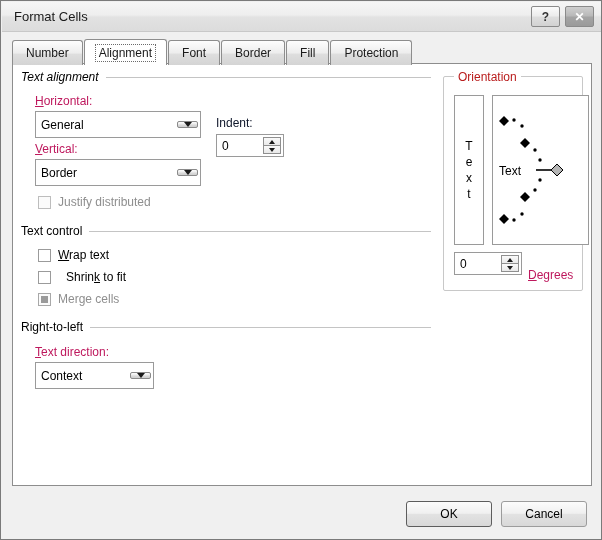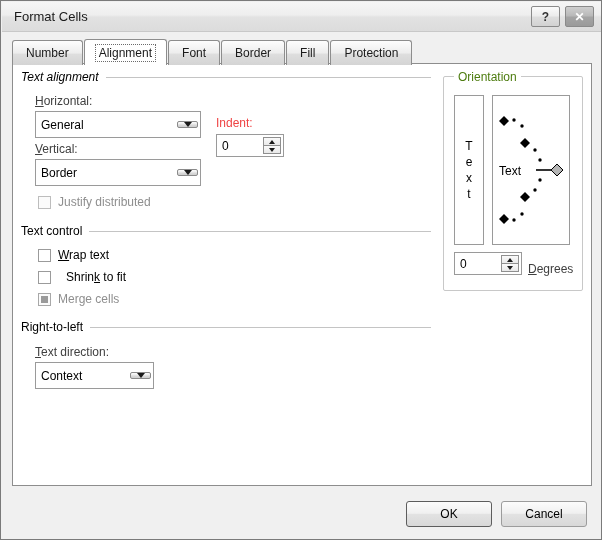--- a/index.html
+++ b/index.html
@@ -136,24 +136,24 @@
   }
   .grouphdr .grule {
     height: 1px;
     background: #c4c4c4;
     flex: 1 1 auto;
   }
 
   .lbl {
     position: absolute;
     font-size: 12px;
-    color: #404040;
-    white-space: nowrap;
-  }
-  .lbl.dim { color: #ef4444; }
+    color: #be185d;
+    white-space: nowrap;
+  }
+  .lbl.dim { color: #0f172a; }
   .u { text-decoration: underline; }
 
   
   .combo {
     position: absolute;
     box-sizing: border-box;
     height: 27px;
     background: #ffffff;
     border: 1px solid #9a9a9a;
     display: flex;
@@ -277,21 +277,21 @@
     border: 1px solid #c8c8c8;
     border-radius: 2px;
   }
   .groupbox > .gbtitle {
     position: absolute;
     top: -7px;
     left: 10px;
     background: #ffffff;
     padding: 0 4px;
     font-size: 12px;
-    color: #4d7c0f;
+    color: #b91c1c;
     white-space: nowrap;
   }
 
   .vtextbox {
     position: absolute;
     box-sizing: border-box;
     background: #ffffff;
     border: 1px solid #9a9a9a;
     display: flex;
     flex-direction: column;
@@ -459,21 +459,21 @@
     <div class="groupbox" style="left:430px; top:12px; width:140px; height:215px;">
       <span class="gbtitle">Orientation</span>
 
       <div class="vtextbox" style="left:10px; top:18px; width:30px; height:150px;">
         <span>T</span>
         <span>e</span>
         <span>x</span>
         <span>t</span>
       </div>
 
-      <div class="dial" style="left:48px; top:18px; width:78px; height:150px;">
+      <div class="dial" style="left:48px; top:18px; width:97px; height:150px;">
         <svg width="76" height="148" viewBox="0 0 76 148">
 
           <text x="6" y="79" font-family="Liberation Sans, sans-serif" font-size="12" fill="#000">Text</text>
 
           <line x1="43" y1="74" x2="62" y2="74" stroke="#000" stroke-width="1.6"></line>
 
           <polygon points="11,20 16,25 11,30 6,25" fill="#000"></polygon>
           <polygon points="32,42 37,47 32,52 27,47" fill="#000"></polygon>
           <polygon points="32,96 37,101 32,106 27,101" fill="#000"></polygon>
           <polygon points="11,118 16,123 11,128 6,123" fill="#000"></polygon>
@@ -496,21 +496,21 @@
         <span class="sbtns">
           <div>
               <span class="arrow-up-sm"></span>
             </div>
           <div>
               <span class="arrow-dn-sm"></span>
             </div>
         </span>
       </div>
 
-      <div class="lbl" style="left:84px; top:185px;">
+      <div class="lbl" style="left:84px; top:191px;">
         <span class="u">D</span><span>egrees</span>
       </div>
     </div>
 
   </div>
 
   <div class="btn default" style="left:405px; top:500px;">
     <span>OK</span>
   </div>
   <div class="btn" style="left:500px; top:500px;">

